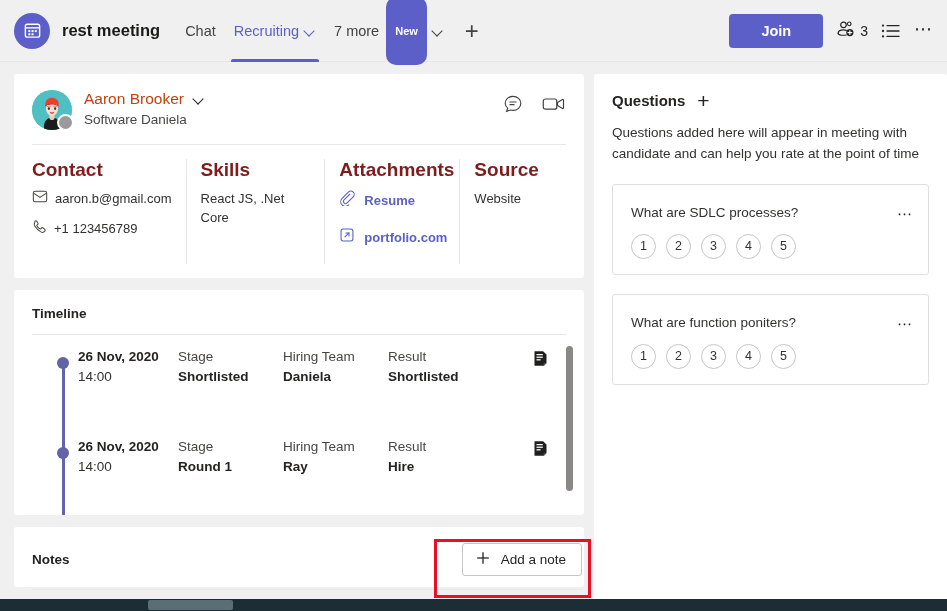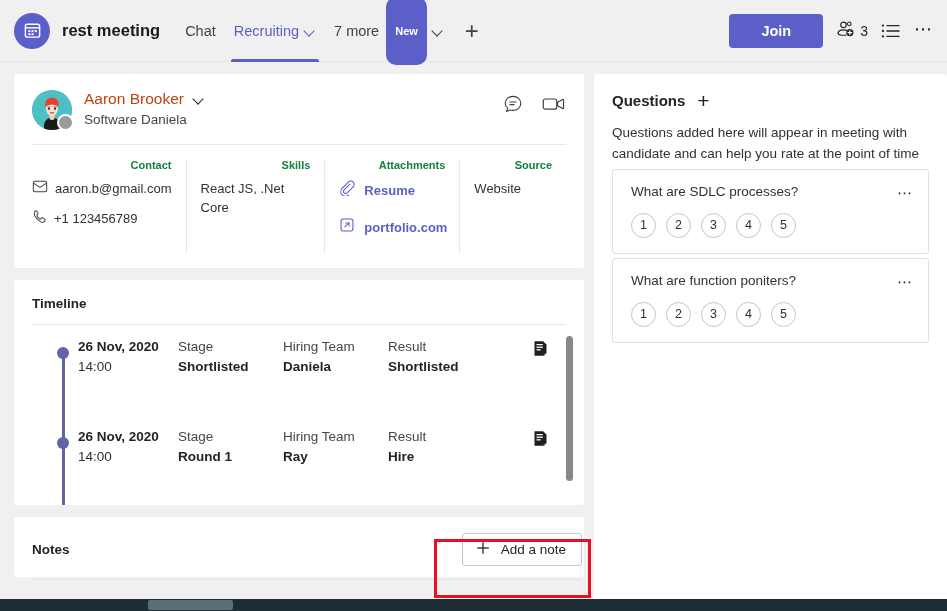--- a/index.html
+++ b/index.html
@@ -240,25 +240,24 @@
     box-sizing: border-box;
     border-right: 1px solid #e8e8e8;
   }
   .info-col:first-child { padding-left: 0; }
   .info-col:last-child { border-right: none; }
   .col-contact { width: 160px; }
   .col-skills  { width: 145px; }
   .col-attach  { width: 135px; }
   .col-source  { width: 110px; border-right: none; }
   .info-head {
-    font-size: 11px;
+    font-size: 19px;
     font-weight: bold;
-    color: #15803d;
+    color: #7f1d1d;
     margin-bottom: 9px;
-    text-align: right;
   }
   .info-line {
     display: flex;
     align-items: center;
     gap: 7px;
     font-size: 13px;
     color: #323130;
     margin-bottom: 13px;
   }
   .info-plain {
@@ -430,22 +429,22 @@
   }
   .q-desc {
     font-size: 13.5px;
     color: #323130;
     line-height: 1.55;
     margin-top: 12px;
   }
   .q-card {
     border: 1px solid #e1dfdd;
     border-radius: 3px;
-    padding: 14px 15px 15px 18px;
-    margin-top: 4px;
+    padding: 20px 15px 15px 18px;
+    margin-top: 19px;
     box-sizing: border-box;
   }
   .q-card-top {
     display: flex;
     align-items: flex-start;
   }
   .q-text {
     font-size: 13.5px;
     color: #323130;
     flex: 1 1 auto;

